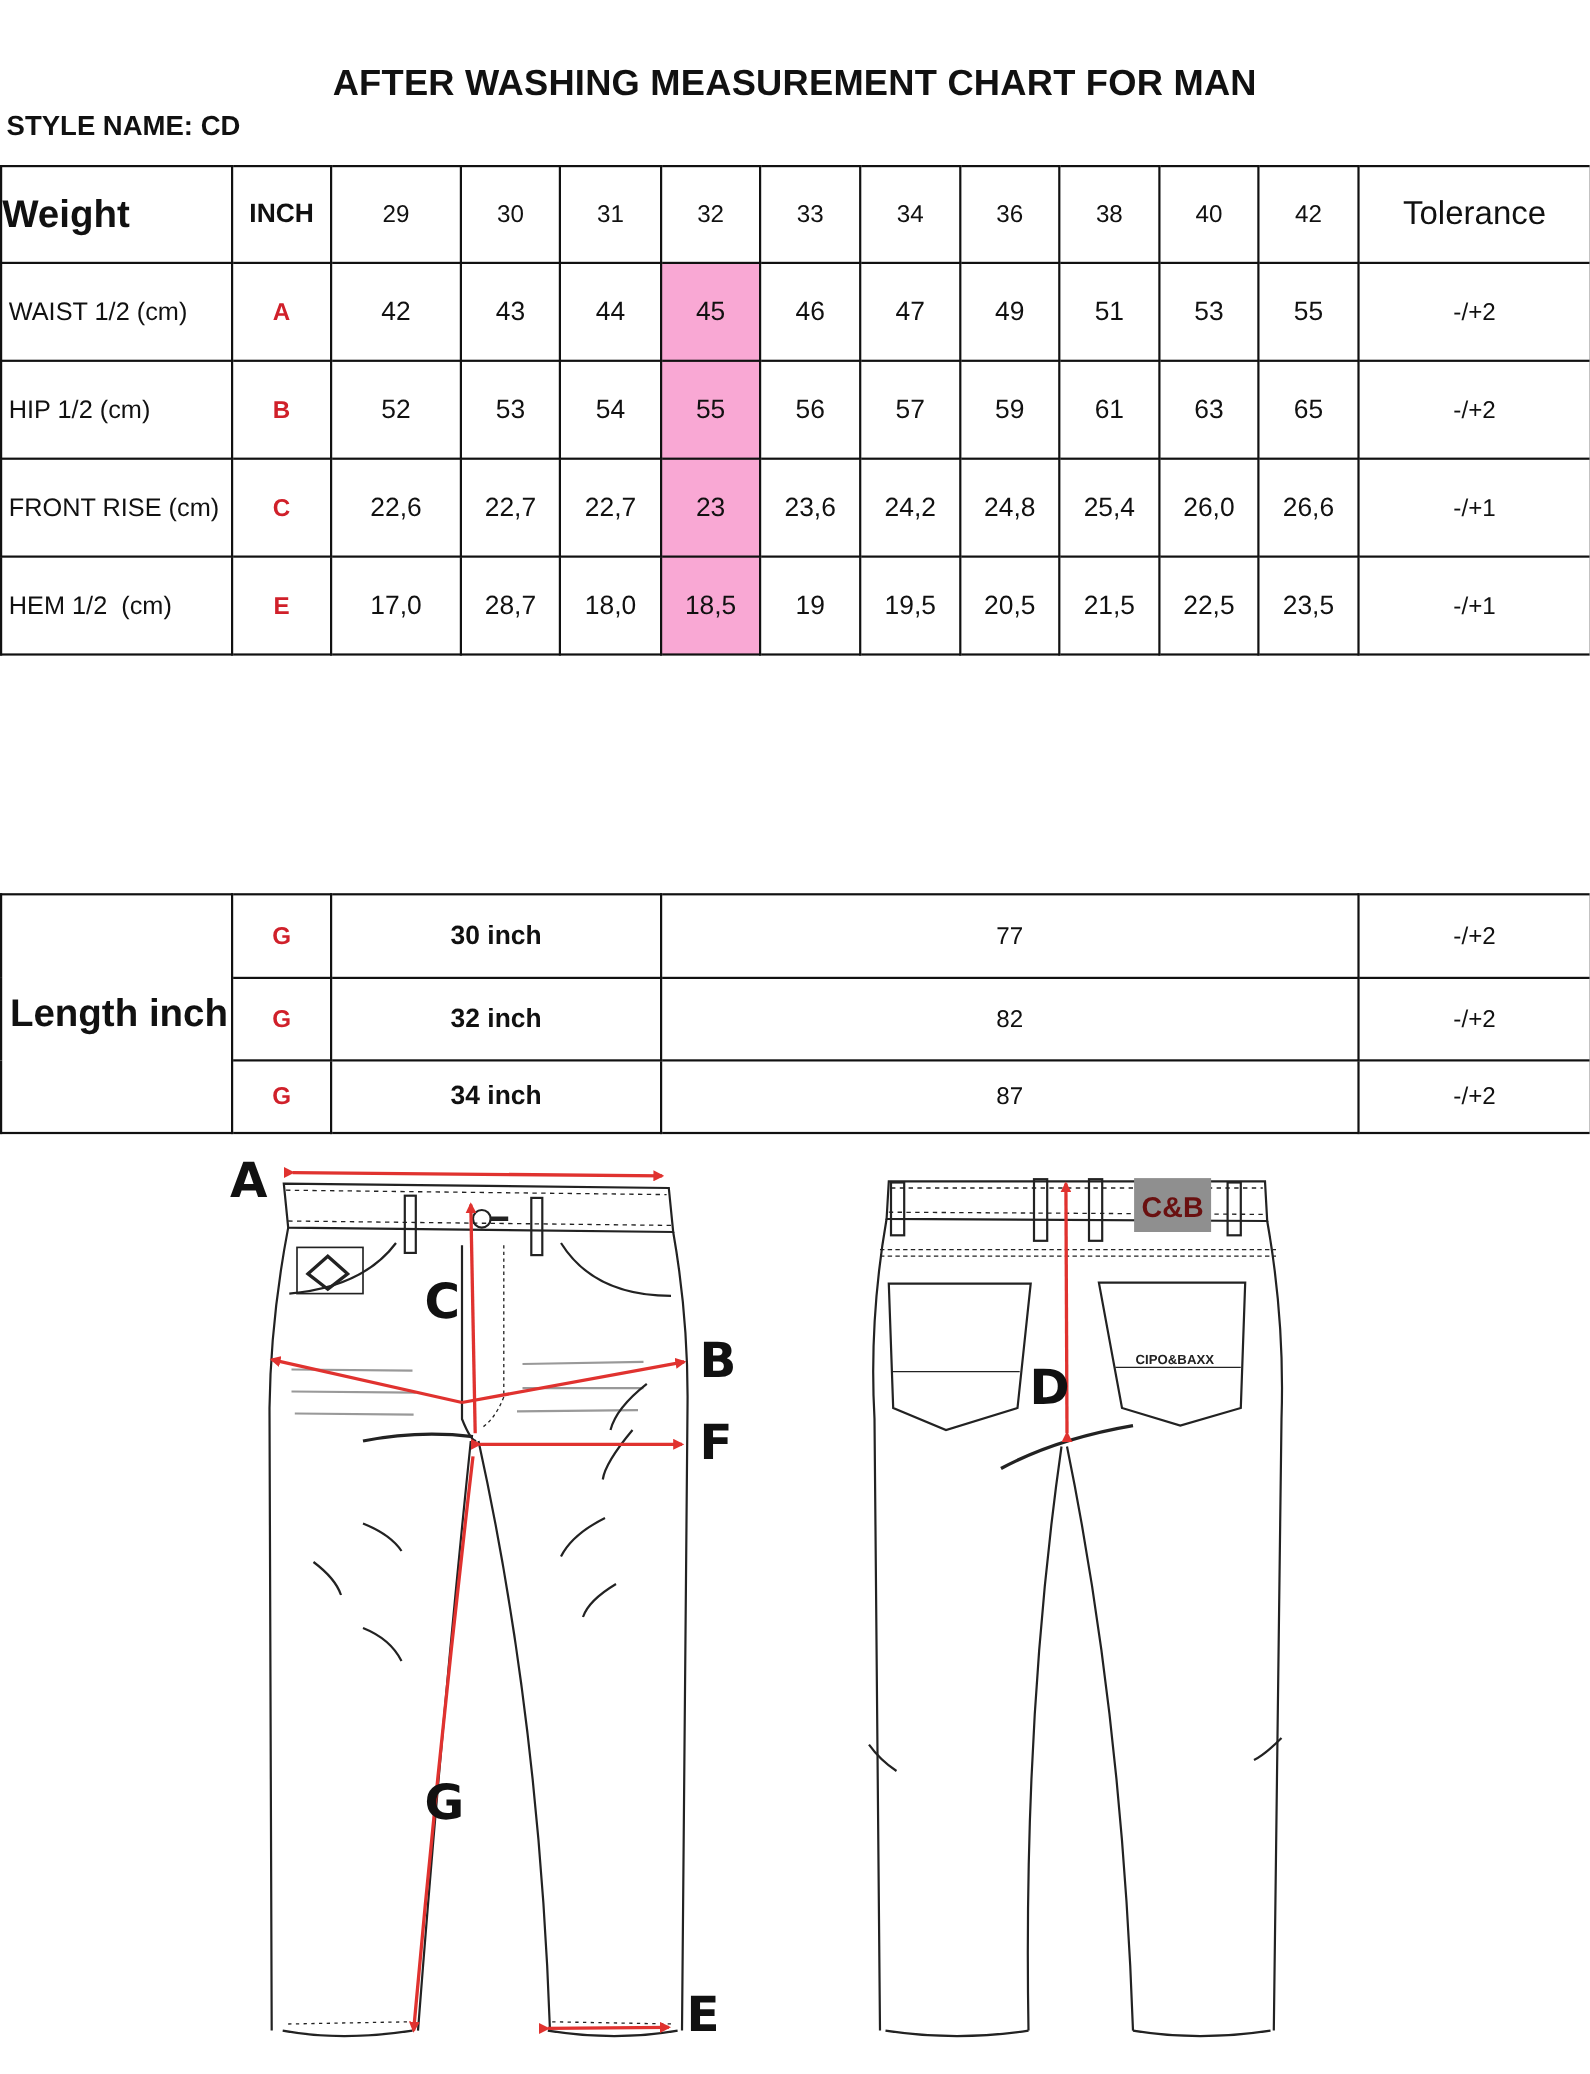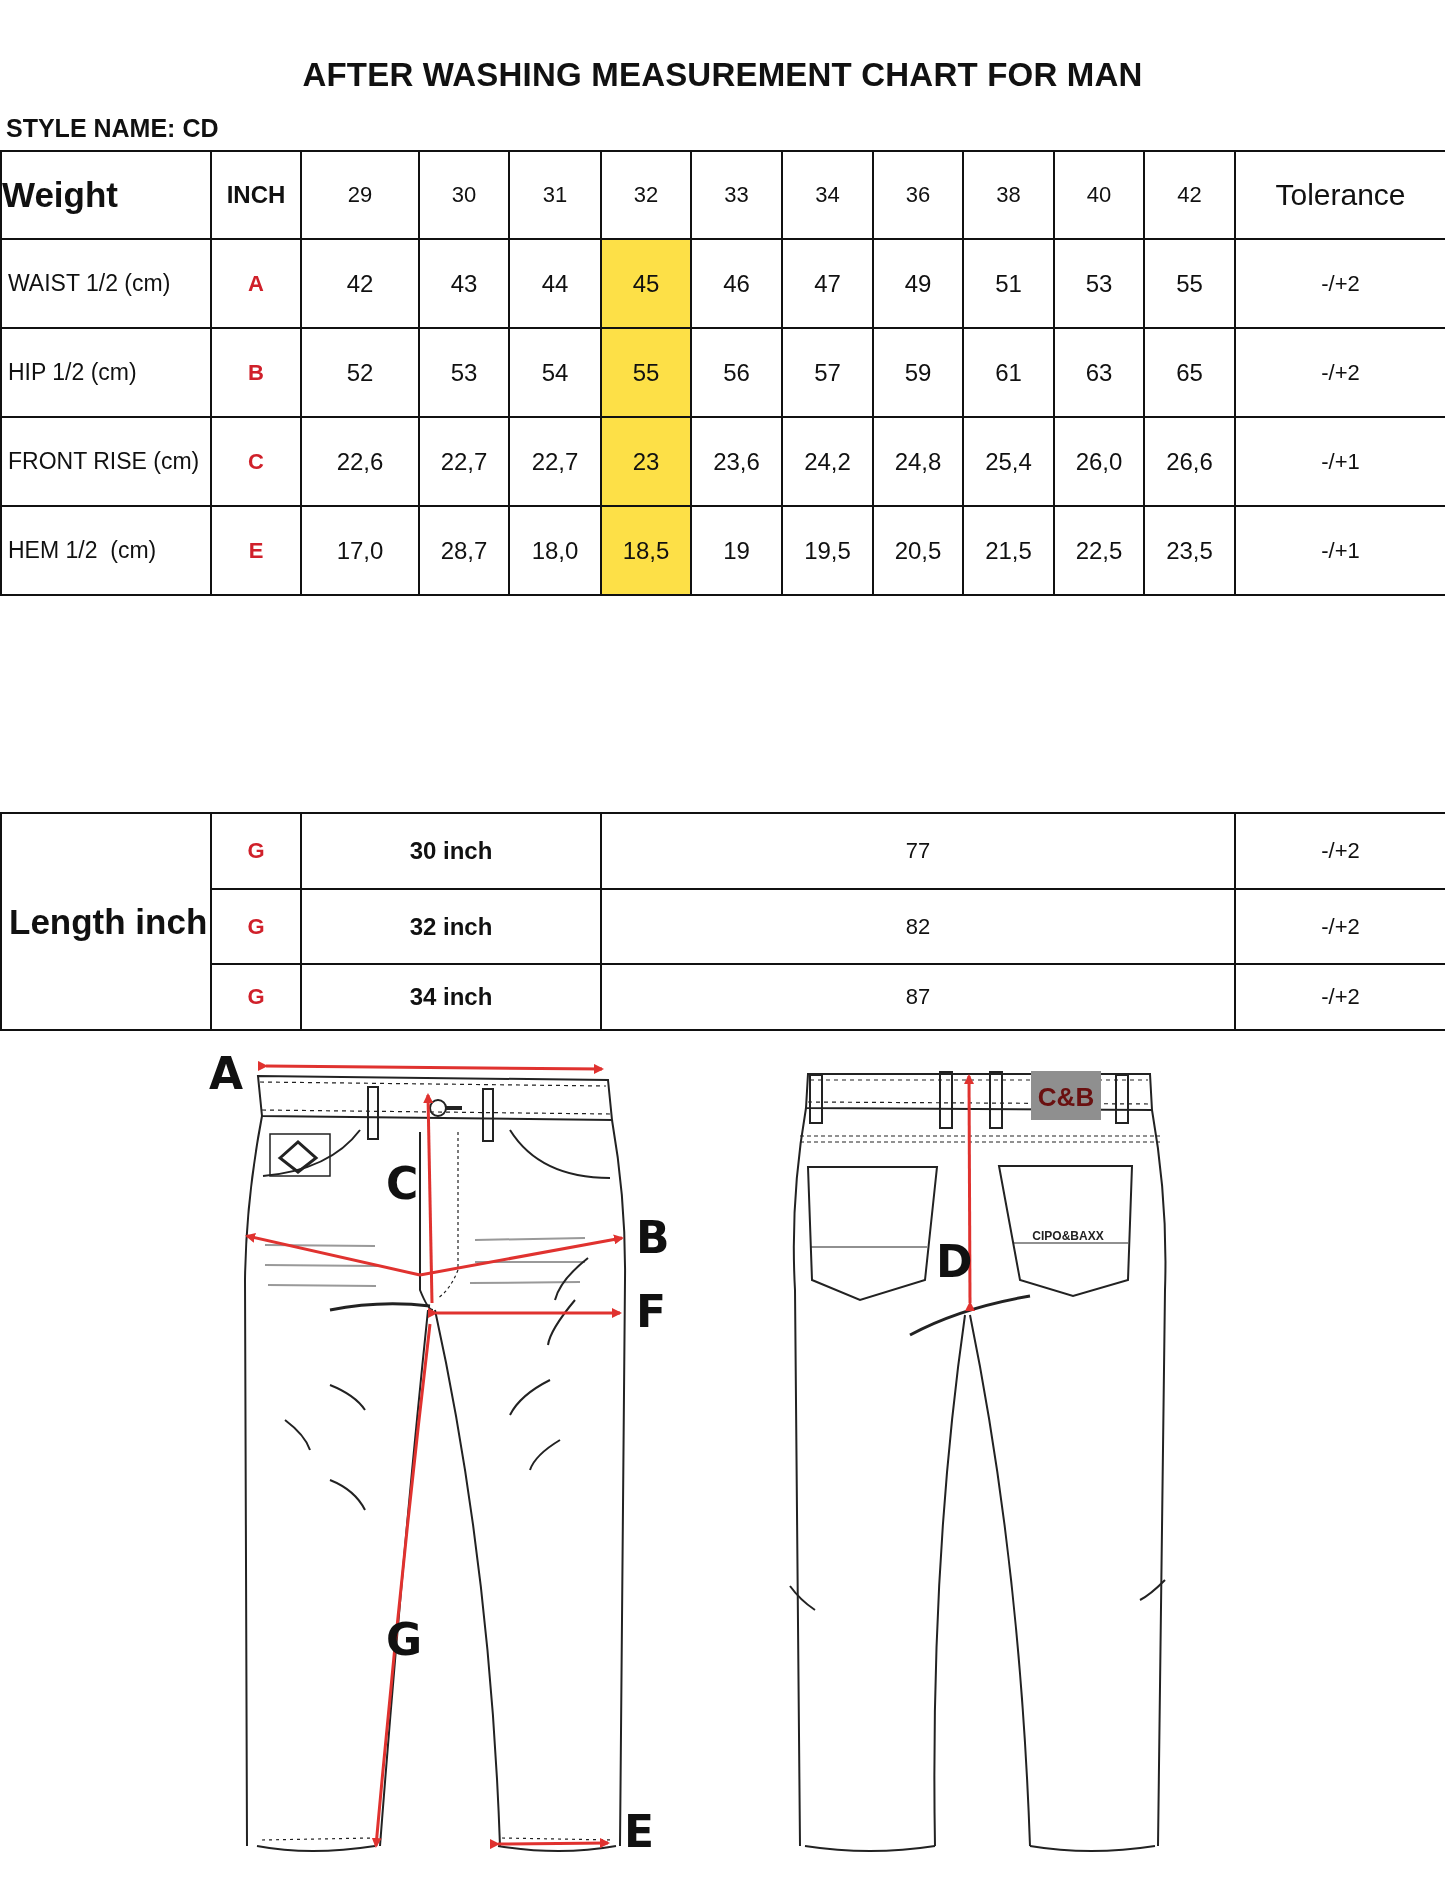--- a/index.html
+++ b/index.html
@@ -4,37 +4,37 @@
 <style>
   * { box-sizing: border-box; margin: 0; padding: 0; }
   html, body { width: 1445px; height: 1885px; background: #ffffff; overflow: hidden; }
   body { position: relative; font-family: "Liberation Sans", "DejaVu Sans", sans-serif; color: #111; }
 
   .title {
     position: absolute; left: 0; top: 56px; width: 1445px; text-align: center;
     font-size: 33px; font-weight: bold; letter-spacing: 0.2px;
   }
   .style-name {
-    position: absolute; left: 6px; top: 114px; font-size: 25px; font-weight: bold;
+    position: absolute; left: 6px; top: 101px; font-size: 25px; font-weight: bold;
   }
 
   table { border-collapse: collapse; position: absolute; left: 0; table-layout: fixed; }
   td { border: 2px solid #111; text-align: center; vertical-align: middle; font-size: 24px; }
 
   #main-table { top: 150px; width: 1445px; }
   #main-table tr { height: 89px; }
   #main-table tr.hdr { height: 88px; }
 
   .c-label { text-align: left; padding-left: 6px; font-size: 23px; }
   .hdr .c-weight { text-align: left; padding-left: 0; font-size: 35px; font-weight: bold; }
   .hdr .c-inch { font-size: 24px; font-weight: bold; }
   .hdr .c-size { font-size: 22px; margin-top: 26px; }
   .hdr .c-tol { font-size: 30px; }
   .code { color: #d0202a; font-weight: bold; font-size: 22px; }
-  .hl { background: #fde047; }
+  .hl { background: #f9a8d4; }
   .tol { font-size: 22px; }
 
   #length-table { top: 812px; width: 1445px; }
   #length-table tr.r0 { height: 76px; }
   #length-table tr.r1 { height: 75px; }
   #length-table tr.r2 { height: 66px; }
   .len-title { text-align: left; padding-left: 7px; font-size: 35px; font-weight: bold; border-radius: 24px; }
   .len-inch { font-weight: bold; font-size: 24px; }
   .len-val { font-size: 22px; }
 

